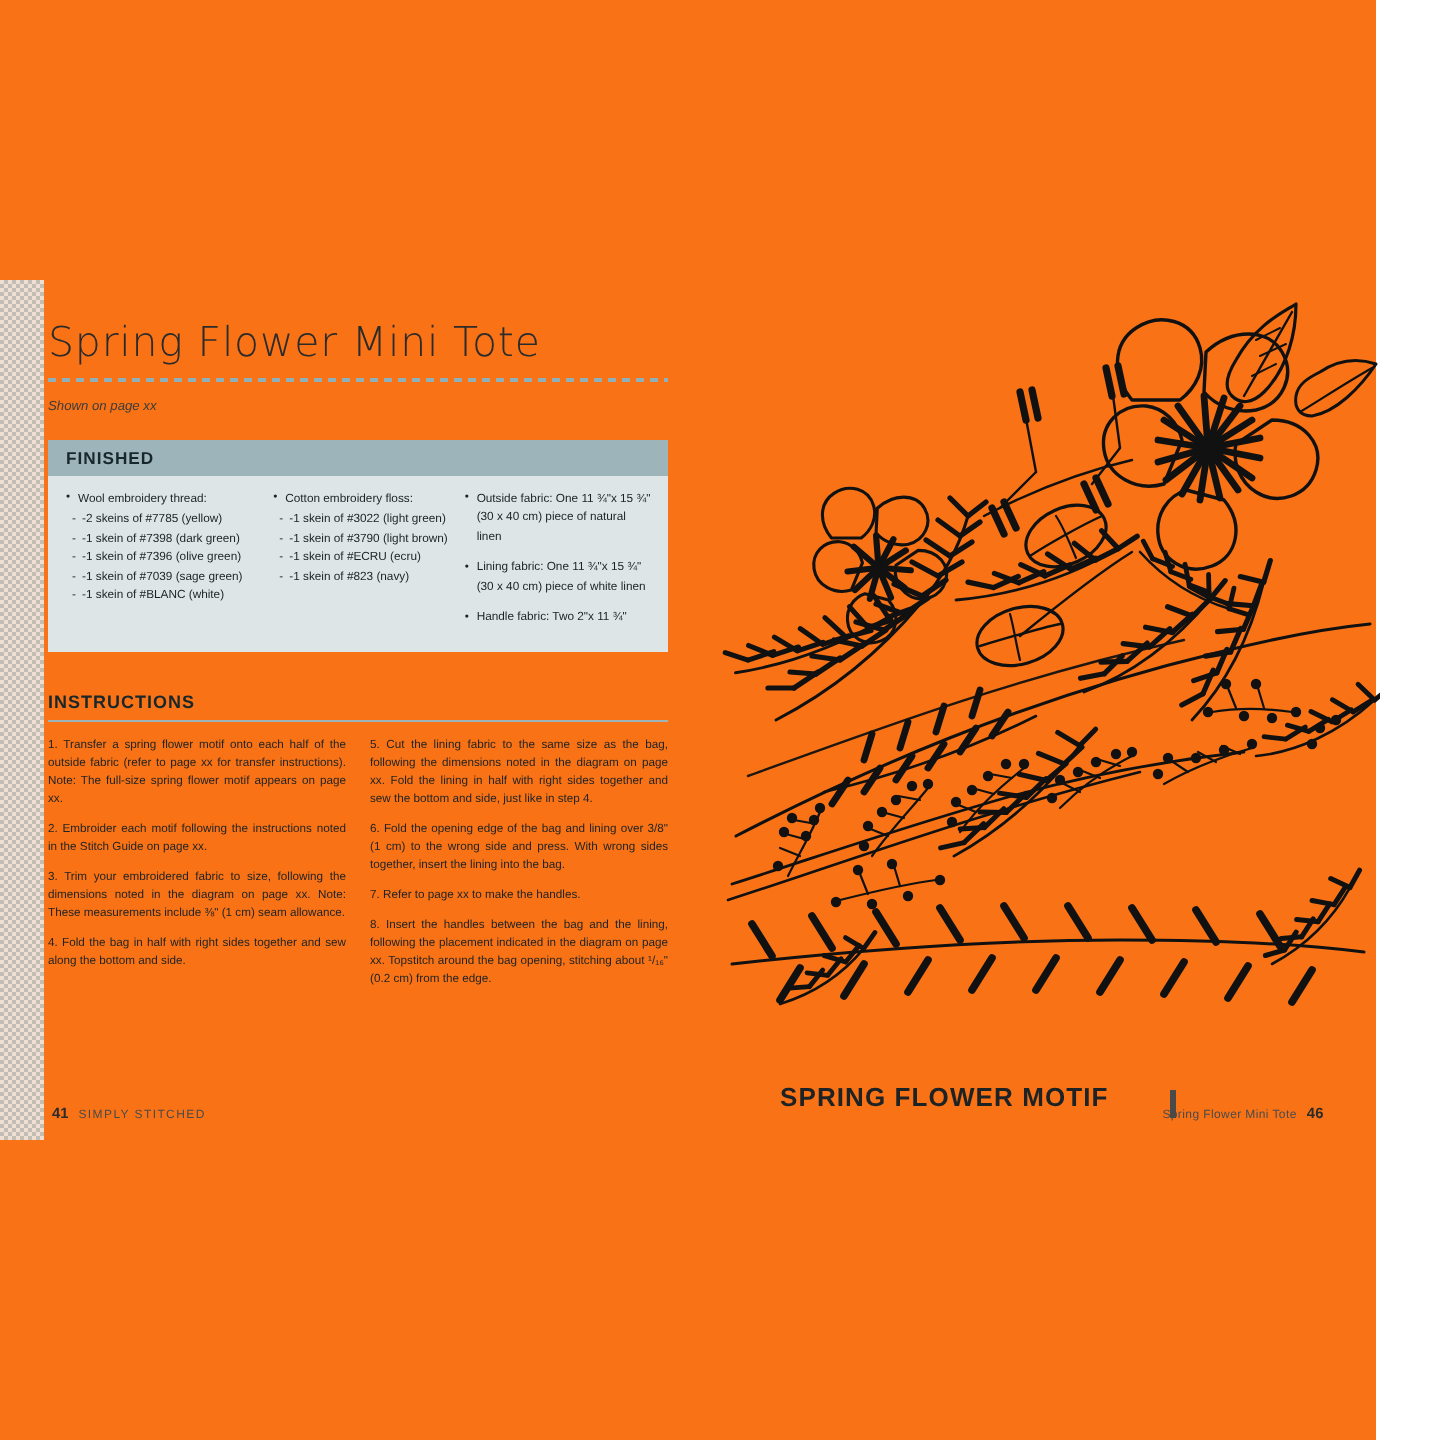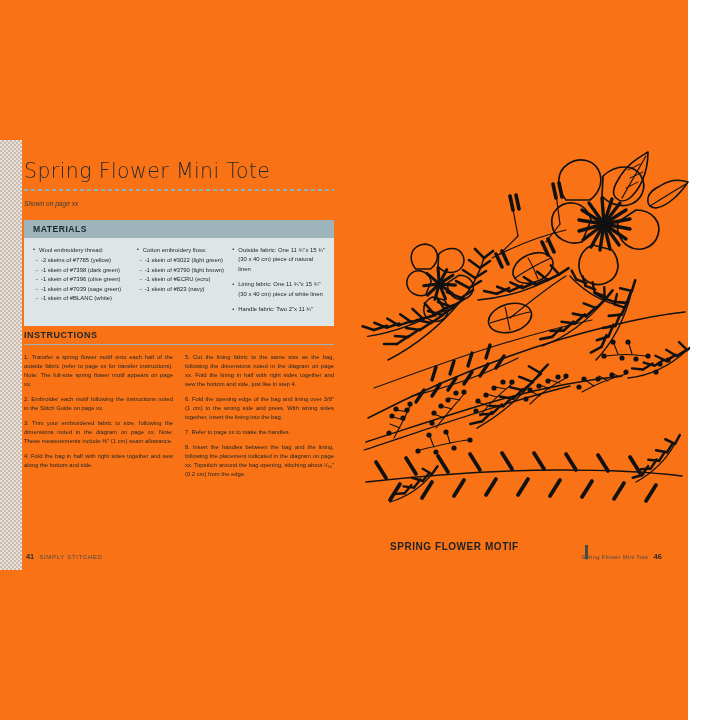--- a/index.html
+++ b/index.html
@@ -55,21 +55,21 @@
   .mat-col li.b{position:relative;padding-left:6px;margin-bottom:1px;}
   .mat-col li.b:before{content:"•";position:absolute;left:0;top:-.5px;}
   .mat-col li.sub{padding-left:8px;position:relative;}
   .mat-col li.sub:before{content:"-";position:absolute;left:3px;}
   .mat-gap{height:5px;}
 
   .finished{background:#dde5e7;width:310px;padding:8px 9px 10px 9px;box-sizing:border-box;}
   .finished h3{margin:0 0 3px 0;font-size:8.2px;letter-spacing:.45px;font-weight:bold;color:#18272b;}
   .finished p{margin:0;font-size:6px;color:#1d2224;}
 
-  .instructions{margin-top:4px;}
+  .instructions{margin-top:20px;}
   .instructions h2{
     font-size:9px;font-weight:bold;letter-spacing:.5px;margin:0 0 4px 0;color:#18272b;
   }
   .instr-rule{height:1px;background:#9db5ba;width:310px;margin-bottom:8px;}
   .instr-cols{display:flex;gap:12px;}
   .instr-col{width:149px;font-size:5.85px;line-height:1.55;color:#1d2224;text-align:justify;}
   .instr-col p{margin:0 0 6px 0;}
 
   
   .footer-left{
@@ -77,41 +77,41 @@
   }
   .footer-left .pg{font-weight:bold;font-size:7.4px;color:#2b2b2b;margin-right:5px;letter-spacing:0;}
   .footer-right{
     position:absolute;right:26px;top:552px;font-size:6px;color:#4a4a4a;letter-spacing:.2px;
   }
   .footer-right .pg{font-weight:bold;font-size:7.4px;color:#2b2b2b;margin-left:5px;}
 
   
   .motif-wrap{position:absolute;left:360px;top:150px;width:330px;height:380px;}
   .motif-caption{
-    position:absolute;left:390px;top:541px;font-size:10px;font-weight:bold;
+    position:absolute;left:390px;top:541px;font-size:13px;font-weight:bold;
     letter-spacing:.55px;color:#1d2224;
   }
   svg{display:block;}
 </style>
 </head>
 <body>
 
 <div id="page">
 
   <div class="gingham"></div>
   <div class="spine"></div>
 
   <div class="left-page">
 
     <h1 class="title">Spring Flower Mini Tote</h1>
     <div class="dotrule"></div>
     <div class="shown-on">Shown on page xx</div>
 
     <div class="materials-box">
-      <div class="materials-head">MATERIALS</div>
+      <div class="materials-head">FINISHED</div>
       <div class="materials-body">
 
         <div class="mat-col c1">
           <ul>
             <li class="b">Wool embroidery thread:</li>
             <li class="sub">-2 skeins of #7785 (yellow)</li>
             <li class="sub">-1 skein of #7398 (dark green)</li>
             <li class="sub">-1 skein of #7396 (olive green)</li>
             <li class="sub">-1 skein of #7039 (sage green)</li>
             <li class="sub">-1 skein of #BLANC (white)</li>

